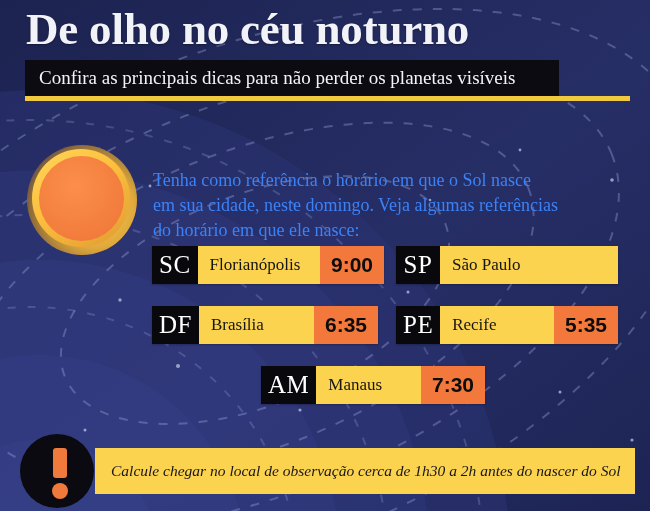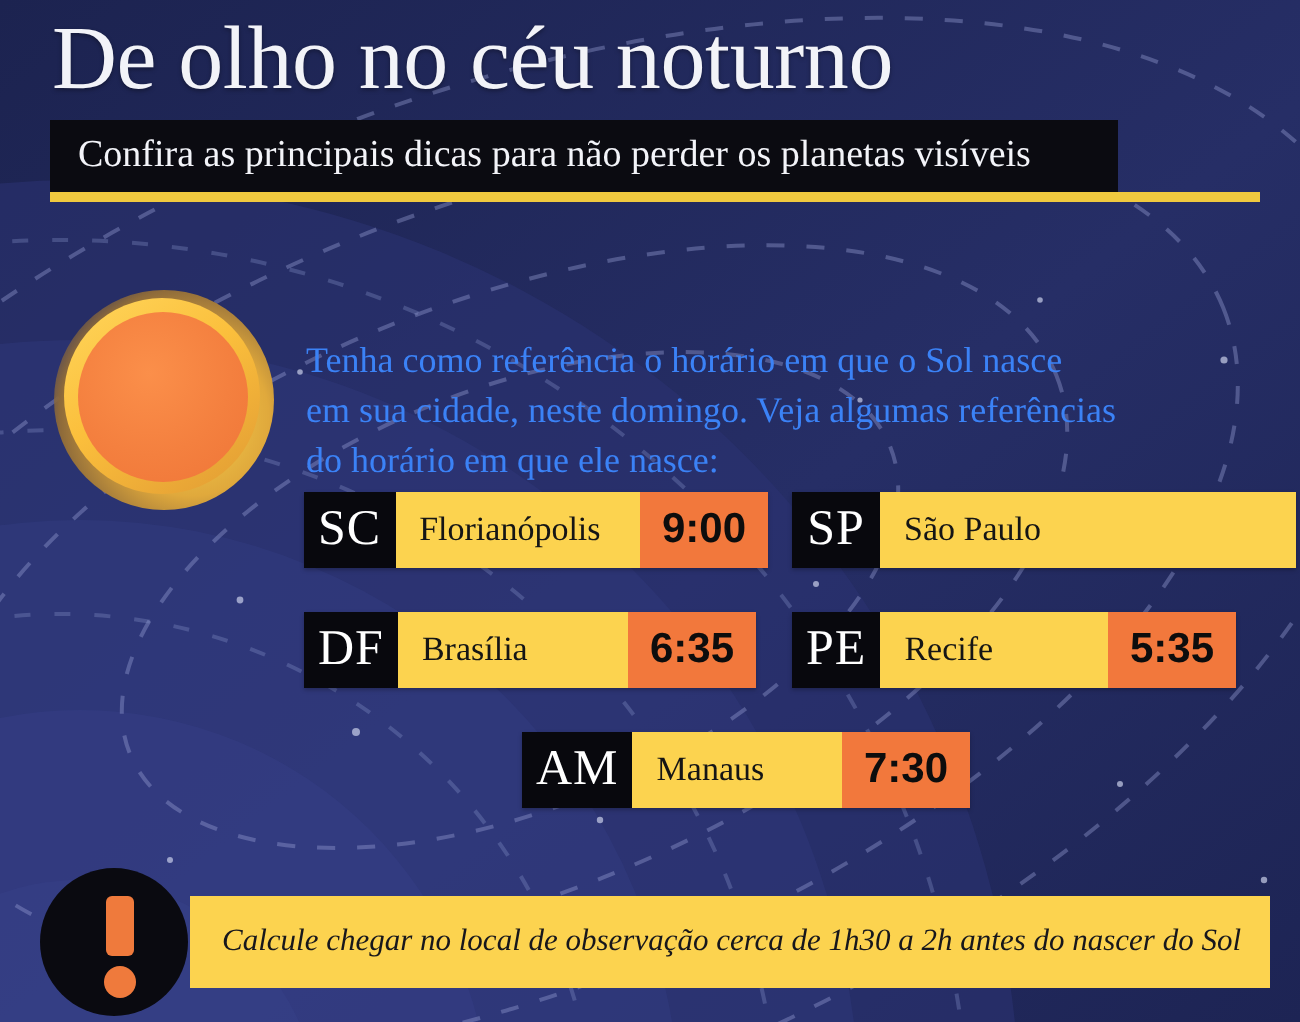--- a/index.html
+++ b/index.html
@@ -14,21 +14,21 @@
   
   .bg { position:absolute; inset:0; overflow:hidden; z-index:0; }
   .bg svg { position:absolute; inset:0; width:650px; height:511px; display:block; }
 
   
   .header { position:absolute; top:0; left:0; width:650px; z-index:5; }
   .title {
     color:#f2f3f8;
     font-size:45px;
     line-height:54px;
-    font-weight:400;
+    font-weight:700;
     letter-spacing:-0.2px;
     padding:2px 0 0 26px;
     white-space:nowrap;
     text-shadow:0 1px 2px rgba(0,0,0,.35);
   }
   .subtitle-wrap { position:absolute; top:60px; left:25px; width:534px; }
   .subtitle-bar {
     background:#0b0b11;
     height:36px;
     display:flex;
@@ -192,21 +192,21 @@
 </div>
 
 <div class="rows">
 
   <div class="row-pair">
     <div class="city" style="left:152px;width:232px;">
       <div class="uf">SC</div>
       <div class="name" style="flex:1">Florianópolis</div>
       <div class="time">9:00</div>
     </div>
-    <div class="city" style="left:396px;width:252px;">
+    <div class="city" style="left:396px;width:222px;">
       <div class="uf">SP</div>
       <div class="name" style="flex:1">São Paulo</div>
     </div>
   </div>
 
   <div class="row-pair">
     <div class="city" style="left:152px;width:226px;">
       <div class="uf">DF</div>
       <div class="name" style="flex:1">Brasília</div>
       <div class="time">6:35</div>

